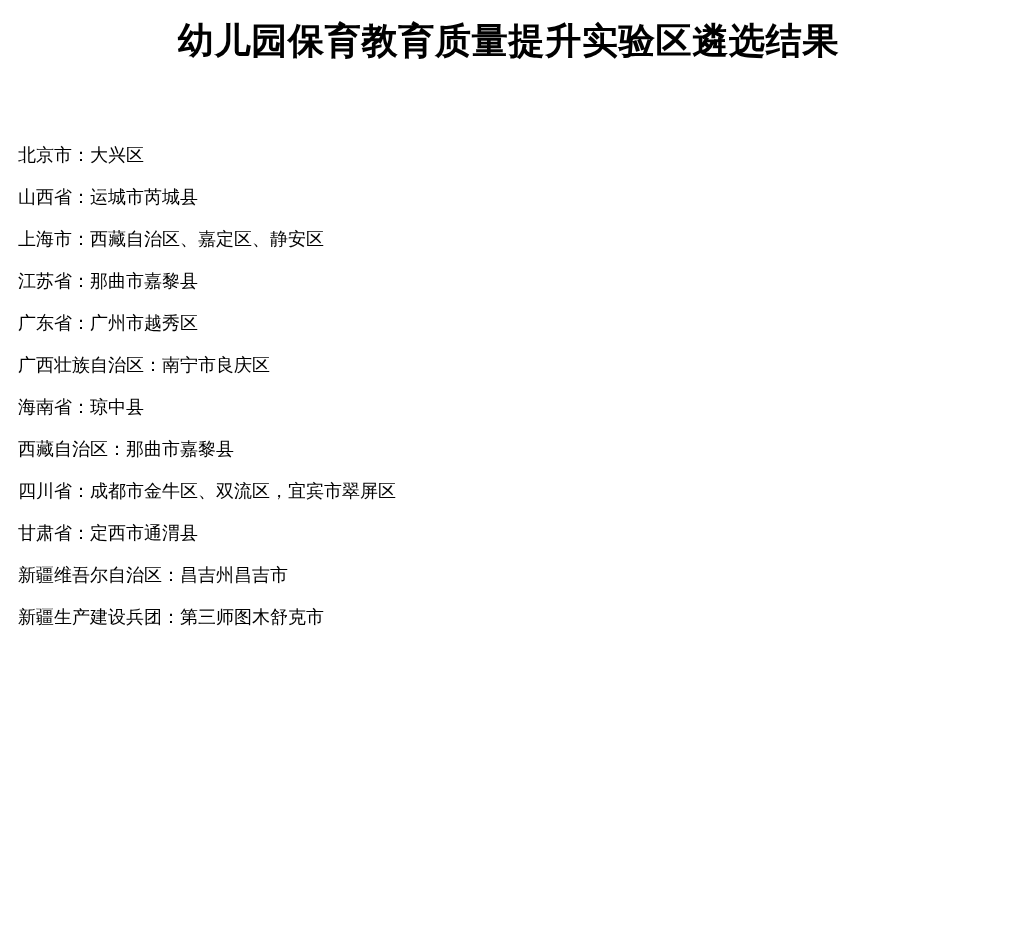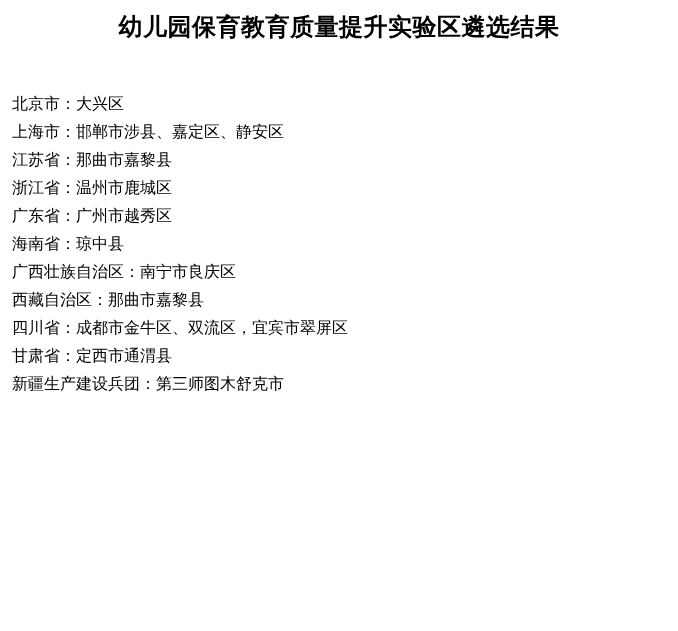--- a/index.html
+++ b/index.html
@@ -33,67 +33,70 @@
   .entries {
     margin: 0;
     padding: 0;
     list-style: none;
     position: absolute;
     left: 12px;
     top: 90px;
     right: 10px;
   }
   .entry {
-    font-size: 16px;
+    font-size: 12px;
     line-height: 28px;
     white-space: nowrap;
-    font-family: Liberation Sans, sans-serif;
+    font-family: Liberation Mono, monospace;
   }
   .entry .province,
   .entry .sep,
   .entry .areas {
     display: inline;
   }
 </style>
 </head>
 <body>
 
 <div class="page">
 
   <h1 class="doc-title">幼儿园保育教育质量提升实验区遴选结果</h1>
 
   <ul class="entries">
     <li class="entry">
       <span class="province">北京市</span><span class="sep">：</span><span class="areas">大兴区</span>
     </li>
     <li class="entry">
-      <span class="province">上海市</span><span class="sep">：</span><span class="areas">邯郸市涉县、嘉定区、静安区</span>
+      <span class="province">山西省</span><span class="sep">：</span><span class="areas">运城市芮城县</span>
+    </li>
+    <li class="entry">
+      <span class="province">上海市</span><span class="sep">：</span><span class="areas">西藏自治区、嘉定区、静安区</span>
     </li>
     <li class="entry">
       <span class="province">江苏省</span><span class="sep">：</span><span class="areas">那曲市嘉黎县</span>
     </li>
     <li class="entry">
-      <span class="province">浙江省</span><span class="sep">：</span><span class="areas">温州市鹿城区</span>
-    </li>
-    <li class="entry">
       <span class="province">广东省</span><span class="sep">：</span><span class="areas">广州市越秀区</span>
     </li>
     <li class="entry">
-      <span class="province">海南省</span><span class="sep">：</span><span class="areas">琼中县</span>
+      <span class="province">广西壮族自治区</span><span class="sep">：</span><span class="areas">南宁市良庆区</span>
     </li>
     <li class="entry">
-      <span class="province">广西壮族自治区</span><span class="sep">：</span><span class="areas">南宁市良庆区</span>
+      <span class="province">海南省</span><span class="sep">：</span><span class="areas">琼中县</span>
     </li>
     <li class="entry">
       <span class="province">西藏自治区</span><span class="sep">：</span><span class="areas">那曲市嘉黎县</span>
     </li>
     <li class="entry">
       <span class="province">四川省</span><span class="sep">：</span><span class="areas">成都市金牛区、双流区，宜宾市翠屏区</span>
     </li>
     <li class="entry">
       <span class="province">甘肃省</span><span class="sep">：</span><span class="areas">定西市通渭县</span>
     </li>
     <li class="entry">
+      <span class="province">新疆维吾尔自治区</span><span class="sep">：</span><span class="areas">昌吉州昌吉市</span>
+    </li>
+    <li class="entry">
       <span class="province">新疆生产建设兵团</span><span class="sep">：</span><span class="areas">第三师图木舒克市</span>
     </li>
   </ul>
 
 </div>
 
 </body></html>

